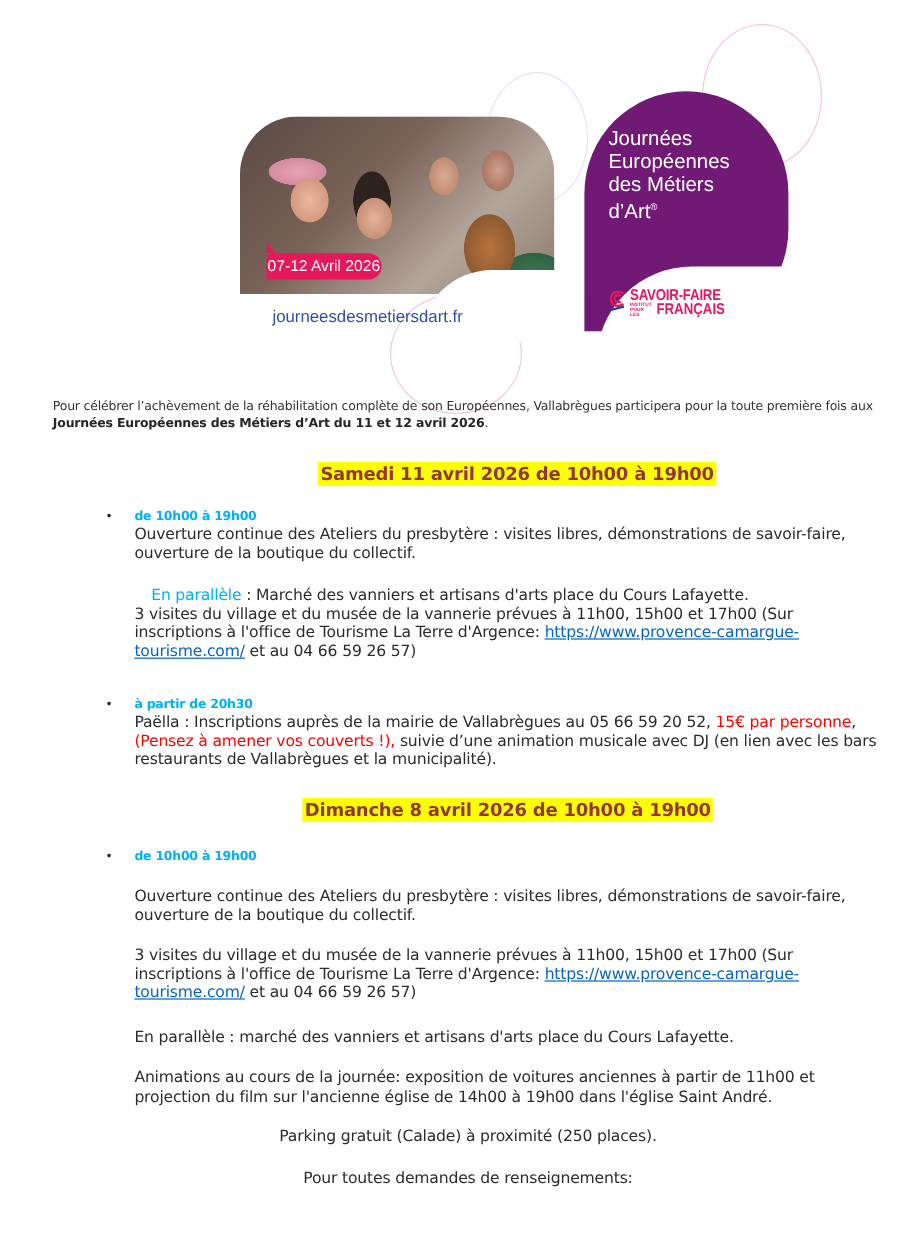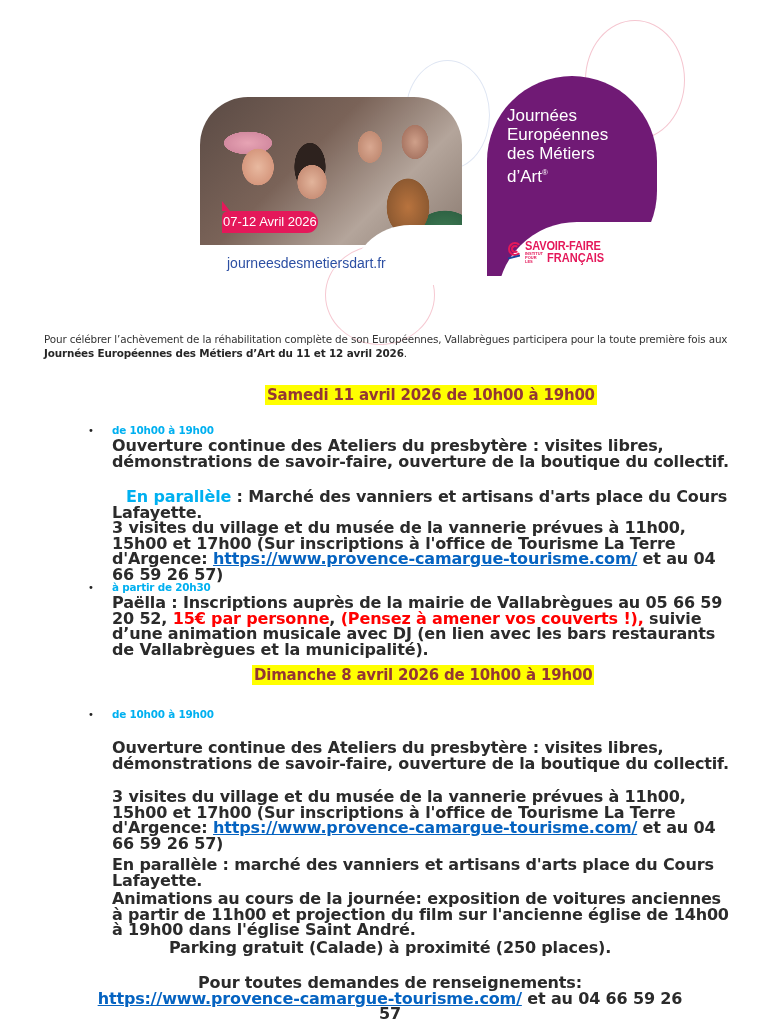--- a/index.html
+++ b/index.html
@@ -51,21 +51,21 @@
     .sfif-small { font-size: 4px; line-height: 4px; font-weight: bold; width: 20px; }
     .sfif-big { font-size: 13px; font-weight: bold; transform: scaleX(0.85); transform-origin: left; }
 
     
     .doc { position: absolute; left: 44px; top: 332px; width: 688px; font-family: "DejaVu Sans", sans-serif; font-size: 10.4px; line-height: 14px; color: #333; }
     .intro { letter-spacing: -0.15px; }
     .intro b { color: #262626; }
 
     .day-heading { position: absolute; font-family: "DejaVu Sans", sans-serif; font-weight: bold; font-size: 15px; line-height: 20px; color: #943634; background: #ffff00; padding: 0 2px; letter-spacing: -0.2px; white-space: nowrap; }
 
-    .block { position: absolute; left: 112px; width: 620px; font-size: 16px; line-height: 15.5px; color: #2b2b2b; font-weight: bold; letter-spacing: -0.15px; }
+    .block { position: absolute; left: 112px; width: 620px; font-size: 13px; line-height: 15.5px; color: #2b2b2b; font-weight: normal; letter-spacing: -0.15px; }
     .bullet { position: absolute; left: 88px; font-size: 10px; color: #222; }
     .time-label { position: absolute; left: 112px; font-size: 10.4px; line-height: 15px; color: #00b0f0; font-weight: bold; letter-spacing: -0.2px; }
     .cyan { color: #00b0f0; margin-left: 14px; }
     .red { color: #ff0000; }
     .link { color: #0563c1; text-decoration: underline; }
     .center { text-align: center; }
   </style>
 </head>
 <body>
 
@@ -141,14 +141,13 @@
 </div>
 
 <div class="block" style="top:857px;">En parallèle : marché des vanniers et artisans d'arts place du Cours Lafayette.</div>
 
 <div class="block" style="top:891px;">Animations au cours de la journée: exposition de voitures anciennes à partir de 11h00  et projection du film sur l'ancienne église de 14h00 à 19h00 dans l'église Saint André.</div>
 
 <div class="block center" style="left:90px; width:600px; top:940px;">Parking gratuit (Calade) à proximité (250 places).</div>
 
 <div class="block center" style="left:90px; width:600px; top:975px;">
   <div>Pour toutes demandes de renseignements:</div>
-  <div><a class="link">https://www.provence-camargue-tourisme.com/</a><span> et au 04 66 59 26 57</span></div>
 </div>
 
 </body></html>

